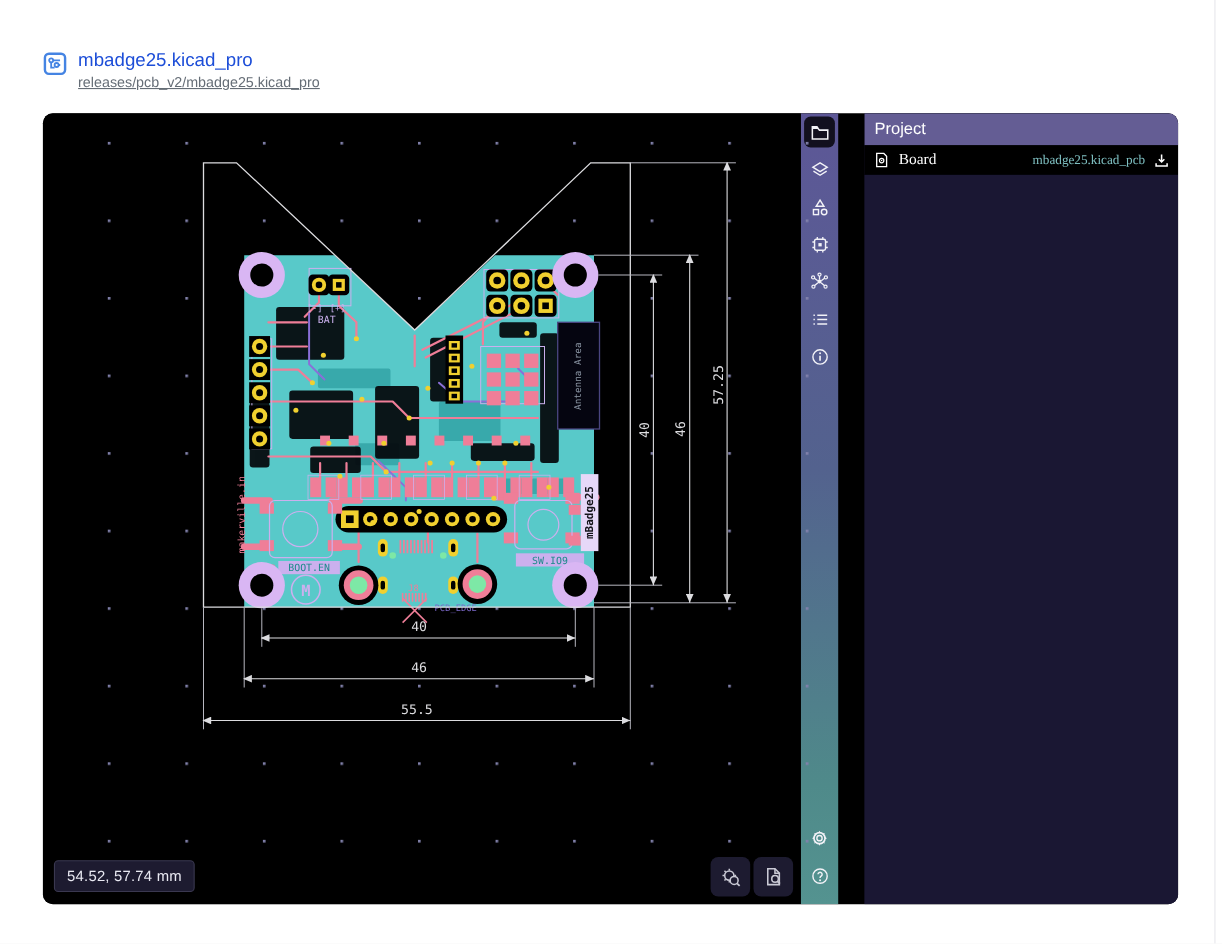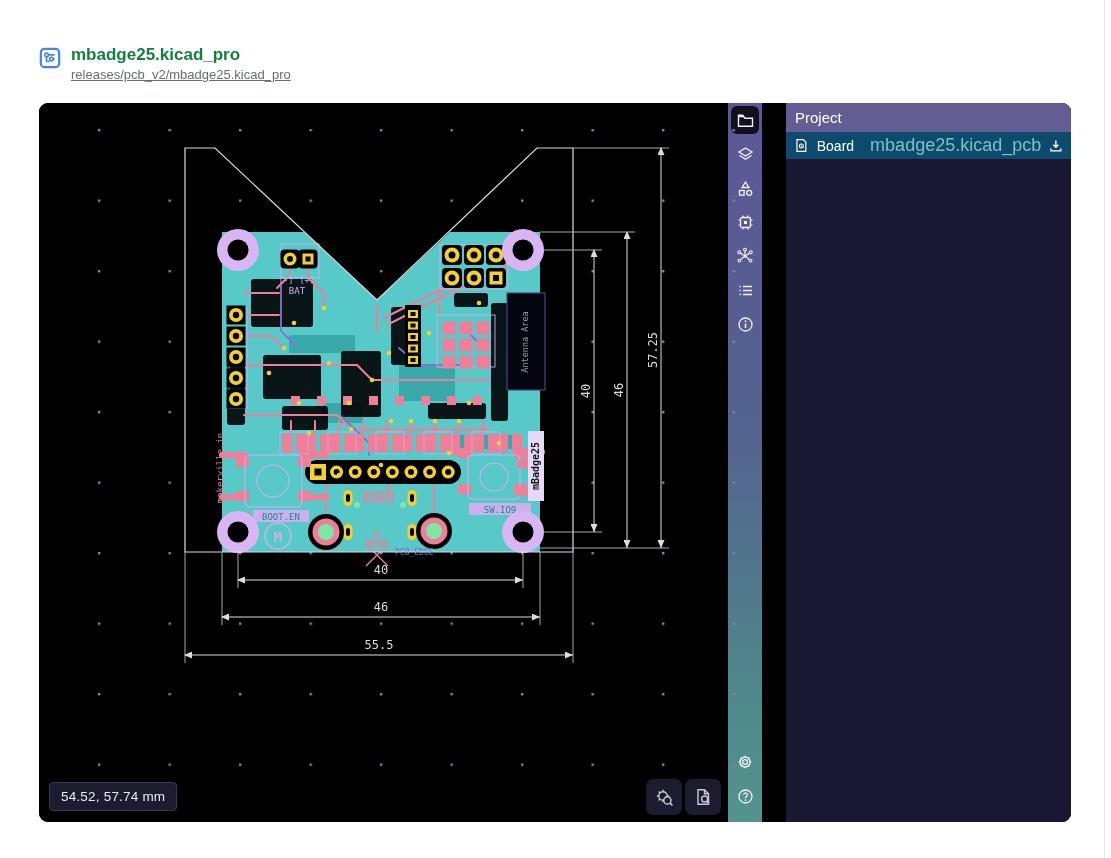--- a/index.html
+++ b/index.html
@@ -2,21 +2,21 @@
 <html><head>
 <meta charset="utf-8">
 <style>
   html,body{margin:0;padding:0;background:#ffffff;font-family:"Liberation Sans",sans-serif;}
   .page{position:relative;width:1111px;height:858px;background:#fff;overflow:hidden;}
   .page-scroll-line{position:absolute;left:1104px;top:0;width:1px;height:858px;background:#e7e7ec;}
 
   
   .hdr{position:absolute;left:39px;top:44px;display:flex;align-items:flex-start;gap:10px;}
   .hdr-icon{width:22px;height:22px;margin-top:3px;}
-  .hdr-title{font-size:17px;font-weight:bold;color:#15803d;line-height:1.25;}
+  .hdr-title{font-size:17px;font-weight:normal;color:#1d4ed8;line-height:1.25;}
   .hdr-crumb{font-size:13px;color:#656d76;margin-top:2px;text-decoration:underline;}
 
   
   .viewer{position:absolute;left:39px;top:103px;width:1032px;height:719px;display:flex;
           border-radius:9px;overflow:hidden;background:#000;}
   .canvas{position:relative;flex:1 1 auto;background:#000;}
   .canvas svg.pcb{position:absolute;inset:0;}
 
   .coord-badge{position:absolute;left:10px;bottom:11px;background:#1d1b30;border:1px solid #3a3850;
       border-radius:4px;color:#e9e9f2;font-size:13.5px;padding:6px 11px;letter-spacing:.2px;}
@@ -31,24 +31,24 @@
       margin-bottom:6px;cursor:pointer;}
   .act-icon.active{background:#12101f;}
   .act-spacer{flex:1 1 auto;}
   .act-bottom{display:flex;flex-direction:column;align-items:center;padding-bottom:6px;}
 
   
   .panel{width:285px;flex:0 0 285px;background:#1a1733;display:flex;flex-direction:column;margin-left:24px;}
   .panel-title{height:29px;background:#645d94;color:#fff;font-size:15px;display:flex;align-items:center;
       padding-left:9px;flex:0 0 29px;}
   .prow{height:27px;display:flex;align-items:center;gap:8px;padding:0 8px;font-size:14px;color:#fff;cursor:pointer;flex:0 0 27px;}
-  .prow.active{background:#0c4a6e;}
+  .prow.active{background:#000000;font-family:Liberation Serif, serif;}
   .prow.idle{background:#141126;}
   .prow .grow{flex:1 1 auto;}
-  .prow .fname{color:#7fc0c2;font-size:18px;}
+  .prow .fname{color:#7fc0c2;font-size:12px;}
   .panel-fill{flex:1 1 auto;background:#1a1733;}
 
   svg text{font-family:"DejaVu Sans Mono",monospace;}
 </style>
 </head>
 <body>
 
 <div class="page">
   <div class="page-scroll-line"></div>
 

